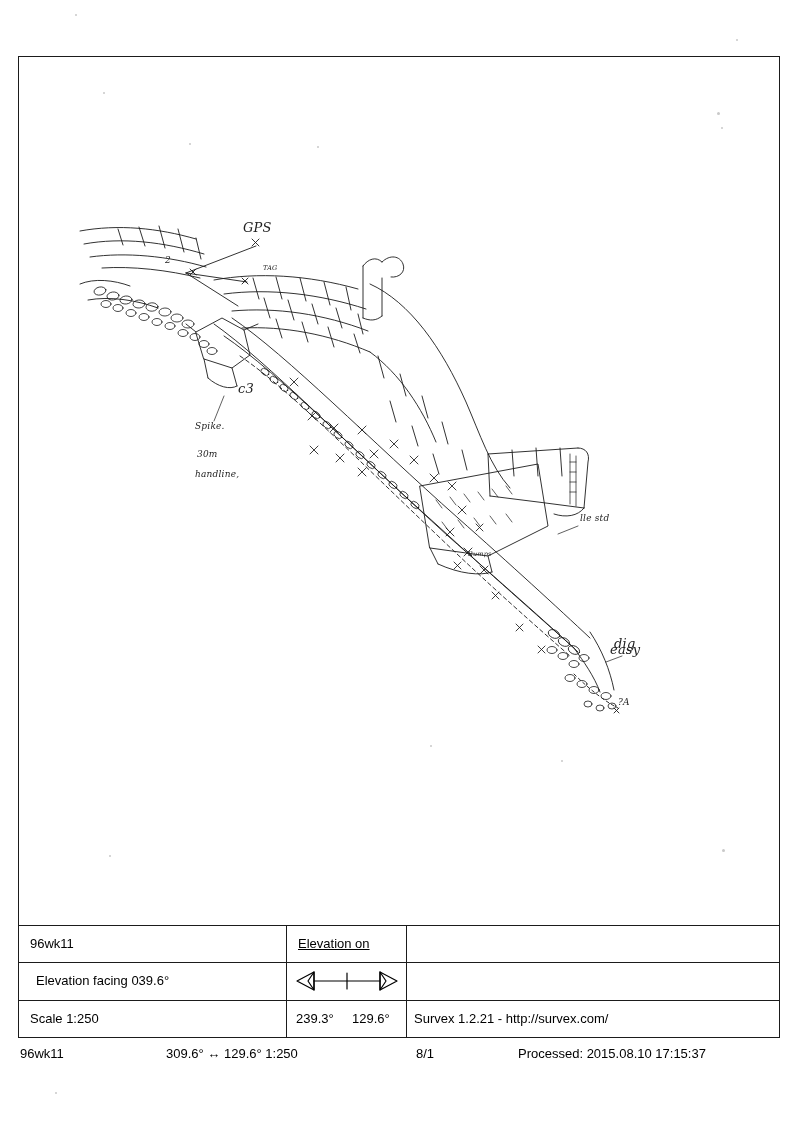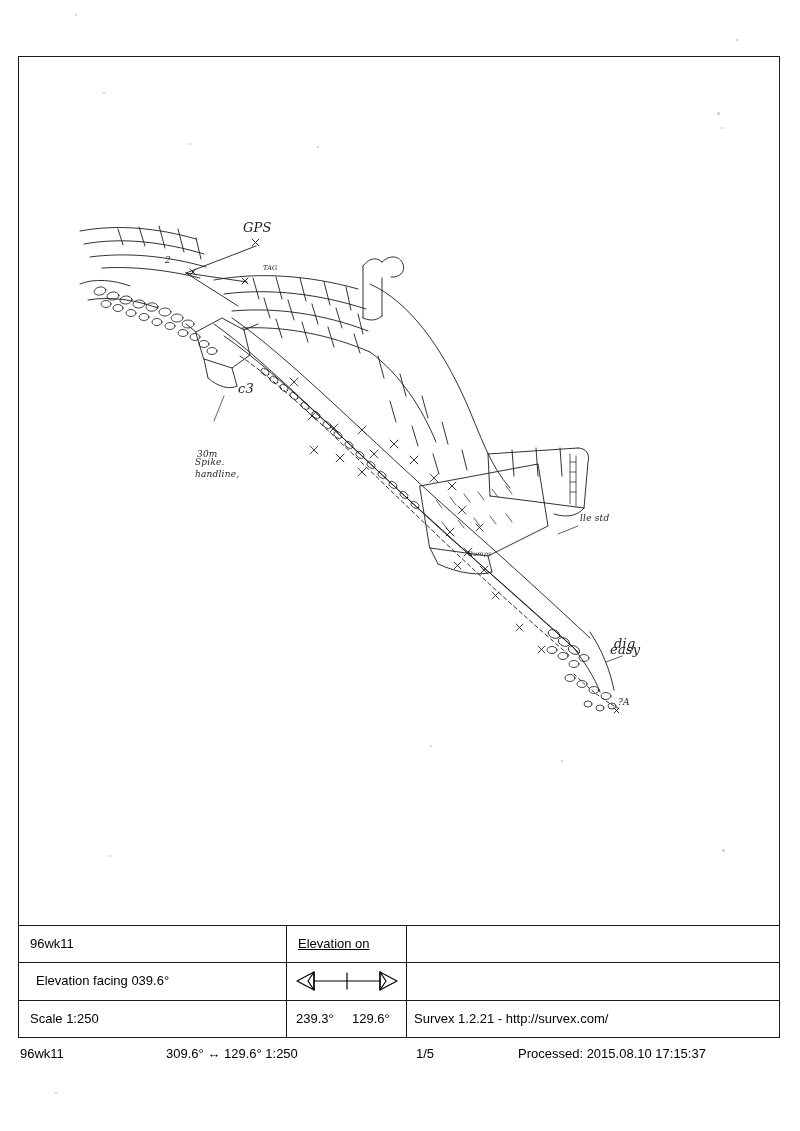--- a/index.html
+++ b/index.html
@@ -352,21 +352,21 @@
         <path d="M588 606 L604 600" stroke-width="0.7"></path>
         <path d="M540 478 L560 470" stroke-width="0.7"></path>
 
       </g>
     </svg>
 
     <div class="hand small" style="left:225px; top:164px;">GPS</div>
     <div class="hand tiny" style="left:229px; top:208px;margin-left:16px;">TAG</div>
     <div class="hand" style="left:147px; top:199px;">2</div>
     <div class="hand small" style="left:220px; top:325px;">c3</div>
-    <div class="hand" style="left:177px; top:365px;margin-top:36px;">Spike.</div>
+    <div class="hand" style="left:177px; top:365px;">Spike.</div>
     <div class="hand" style="left:179px; top:393px;">30m</div>
     <div class="hand" style="left:177px; top:413px;">handline,</div>
     <div class="hand" style="left:562px; top:457px;">lle std</div>
     <div class="hand small" style="left:592px; top:586px;">easy</div>
     <div class="hand small" style="left:596px; top:580px;">dig</div>
     <div class="hand" style="left:600px; top:641px;">?A</div>
     <div class="hand tiny" style="left:406px; top:494px;margin-left:44px;">Bumps</div>
   </div>
 
   <div id="titleblock">
@@ -401,17 +401,17 @@
     <div class="tb-cell" style="left:278px; top:86px;">239.3°</div>
     <div class="tb-cell" style="left:334px; top:86px;">129.6°</div>
 
 
     <div class="tb-cell" style="left:396px; top:86px;">Survex 1.2.21 - http://survex.com/</div>
   </div>
 
   <div id="footer">
     <div class="footer-cell" style="left:2px; top:0px;">96wk11</div>
     <div class="footer-cell" style="left:148px; top:0px;">309.6° ↔ 129.6° 1:250</div>
-    <div class="footer-cell" style="left:398px; top:0px;">1/5</div>
+    <div class="footer-cell" style="left:398px; top:0px;">8/1</div>
     <div class="footer-cell" style="left:500px; top:0px;">Processed: 2015.08.10 17:15:37</div>
   </div>
 
 </div>
 
 </body></html>

